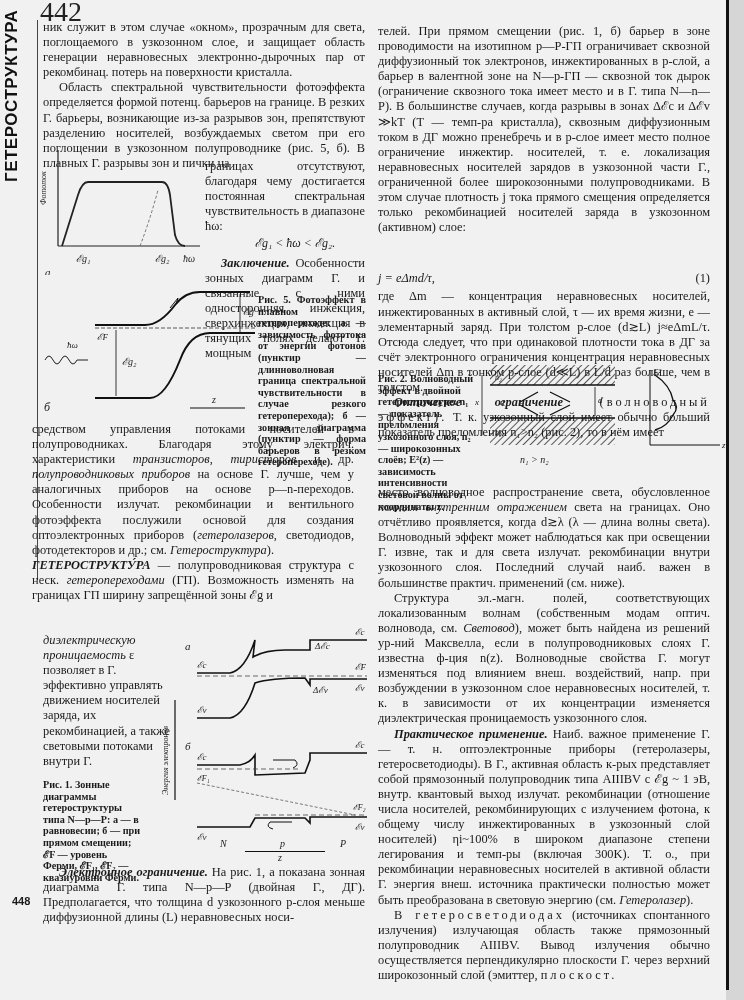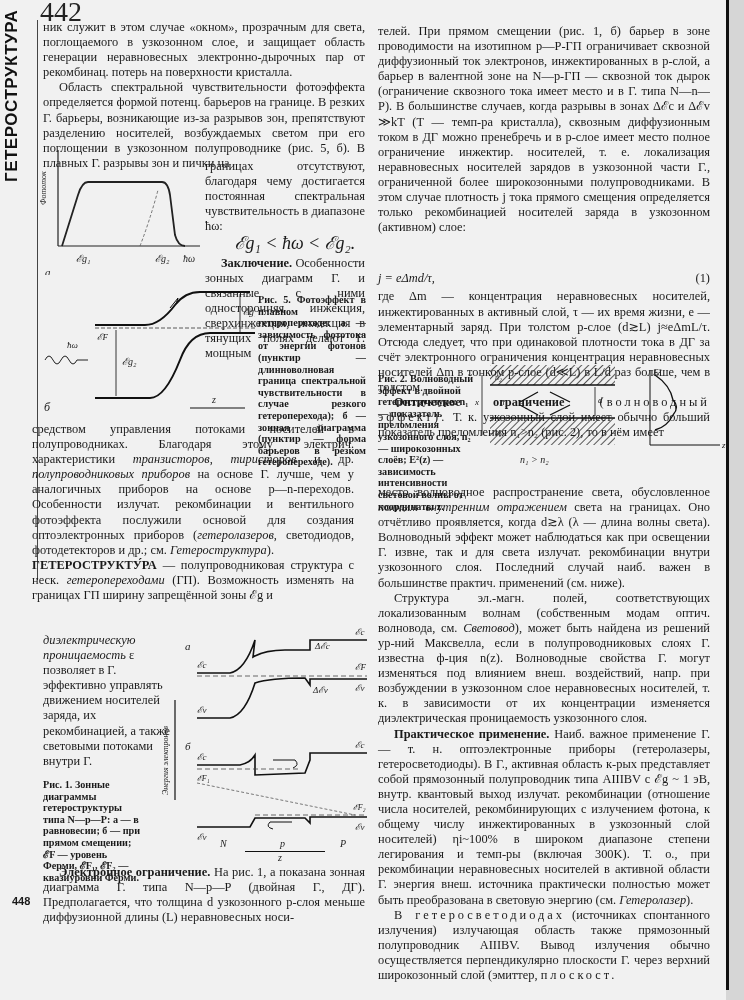--- a/index.html
+++ b/index.html
@@ -7,21 +7,21 @@
   .page{position:absolute;left:0;top:0;width:726px;height:1000px;background:#f1f1f1;}
   .rightedge{position:absolute;left:726px;top:0;width:3px;height:990px;background:#111;}
   .spine{position:absolute;left:2px;top:22px;width:26px;height:160px;}
   .spine span{position:absolute;left:0;top:160px;transform-origin:0 0;transform:rotate(-90deg);font-family:"Liberation Sans","DejaVu Sans",sans-serif;font-weight:bold;font-size:17px;letter-spacing:0.5px;white-space:nowrap;color:#111;}
   .vline{position:absolute;left:37px;top:20px;width:1px;height:560px;background:#444;}
   .pnum-top{position:absolute;left:40px;top:-4px;font-family:"Liberation Serif",serif;font-size:28px;color:#222;}
   .pnum-bot{position:absolute;left:12px;top:895px;font-family:Liberation Sans, sans-serif;font-weight:bold;font-size:11px;}
   .col{position:absolute;font-size:12.4px;line-height:15.1px;text-align:justify;}
   .col p{margin:0;text-indent:0;}
   .col p.ind{text-indent:16px;}
-  .b{font-weight:bold;}
+  .b{font-weight:bold;font-style:italic;}
   .i{font-style:italic;}
   .sp{letter-spacing:3px;}
   .small{font-size:10.6px;line-height:12.4px;}
   .cap{position:absolute;font-size:10.2px;line-height:11.6px;text-align:justify;font-weight:bold;}
   .eq{text-align:left;font-style:italic;margin-top:36px;}
   svg{position:absolute;}
   svg text{font-family:"Liberation Serif",serif;font-style:italic;fill:#222;}
 </style>
 </head>
 <body>
@@ -36,21 +36,21 @@
 <div class="pnum-top">442</div>
 <div class="pnum-bot">448</div>
 
 <div class="col" style="left:43px;top:20px;width:322px;">
   <p>ник служит в этом случае «окном», прозрачным для света, поглощаемого в узкозонном слое, и защищает область генерации неравновесных электронно-дырочных пар от рекомбинац. потерь на поверхности кристалла.</p>
   <p class="ind">Область спектральной чувствительности фотоэффекта определяется формой потенц. барьеров на границе. В резких Г. барьеры, возникающие из-за разрывов зон, препятствуют разделению носителей, возбуждаемых светом при его поглощении в узкозонном полупроводнике (рис. 5, б). В плавных Г. разрывы зон и пички на</p>
 </div>
 
 <div class="col" style="left:205px;top:159px;width:160px;">
   <p>границах отсутствуют, благодаря чему достигается постоянная спектральная чувствительность в диапазоне ħω:</p>
-  <p class="i" style="text-align:center;font-size:18px;margin:2px 0 4px 20px;">ℰg₁ &lt; ħω &lt; ℰg₂.</p>
+  <p class="i" style="text-align:center;font-size:12px;margin:2px 0 4px 20px;">ℰg₁ &lt; ħω &lt; ℰg₂.</p>
   <p class="ind"><span class="b">Заключение.</span> <span>Особенности зонных диаграмм Г. и связанные с ними односторонняя инжекция, сверхинжекция, инжекция в тянущих полях делают Г. мощным</span></p>
 </div>
 
 <svg style="left:40px;top:150px;" width="165" height="125">
   <line x1="18" y1="0" x2="18" y2="96" stroke="#222" stroke-width="1.2"></line>
   <line x1="18" y1="96" x2="160" y2="96" stroke="#222" stroke-width="1.2"></line>
   <path d="M22,96 L38,45 Q42,32 48,32 L122,32 Q128,32 130,45 L135,85 Q138,96 145,96" fill="none" stroke="#222" stroke-width="1.8"></path>
   <path d="M100,96 Q110,70 118,40" fill="none" stroke="#555" stroke-width="0.8" stroke-dasharray="3,2"></path>
   <text x="6" y="55" font-size="8" font-style="normal" transform="rotate(-90 6 55)">Фототок</text>
   <text x="36" y="112" font-size="10">ℰg₁</text>

